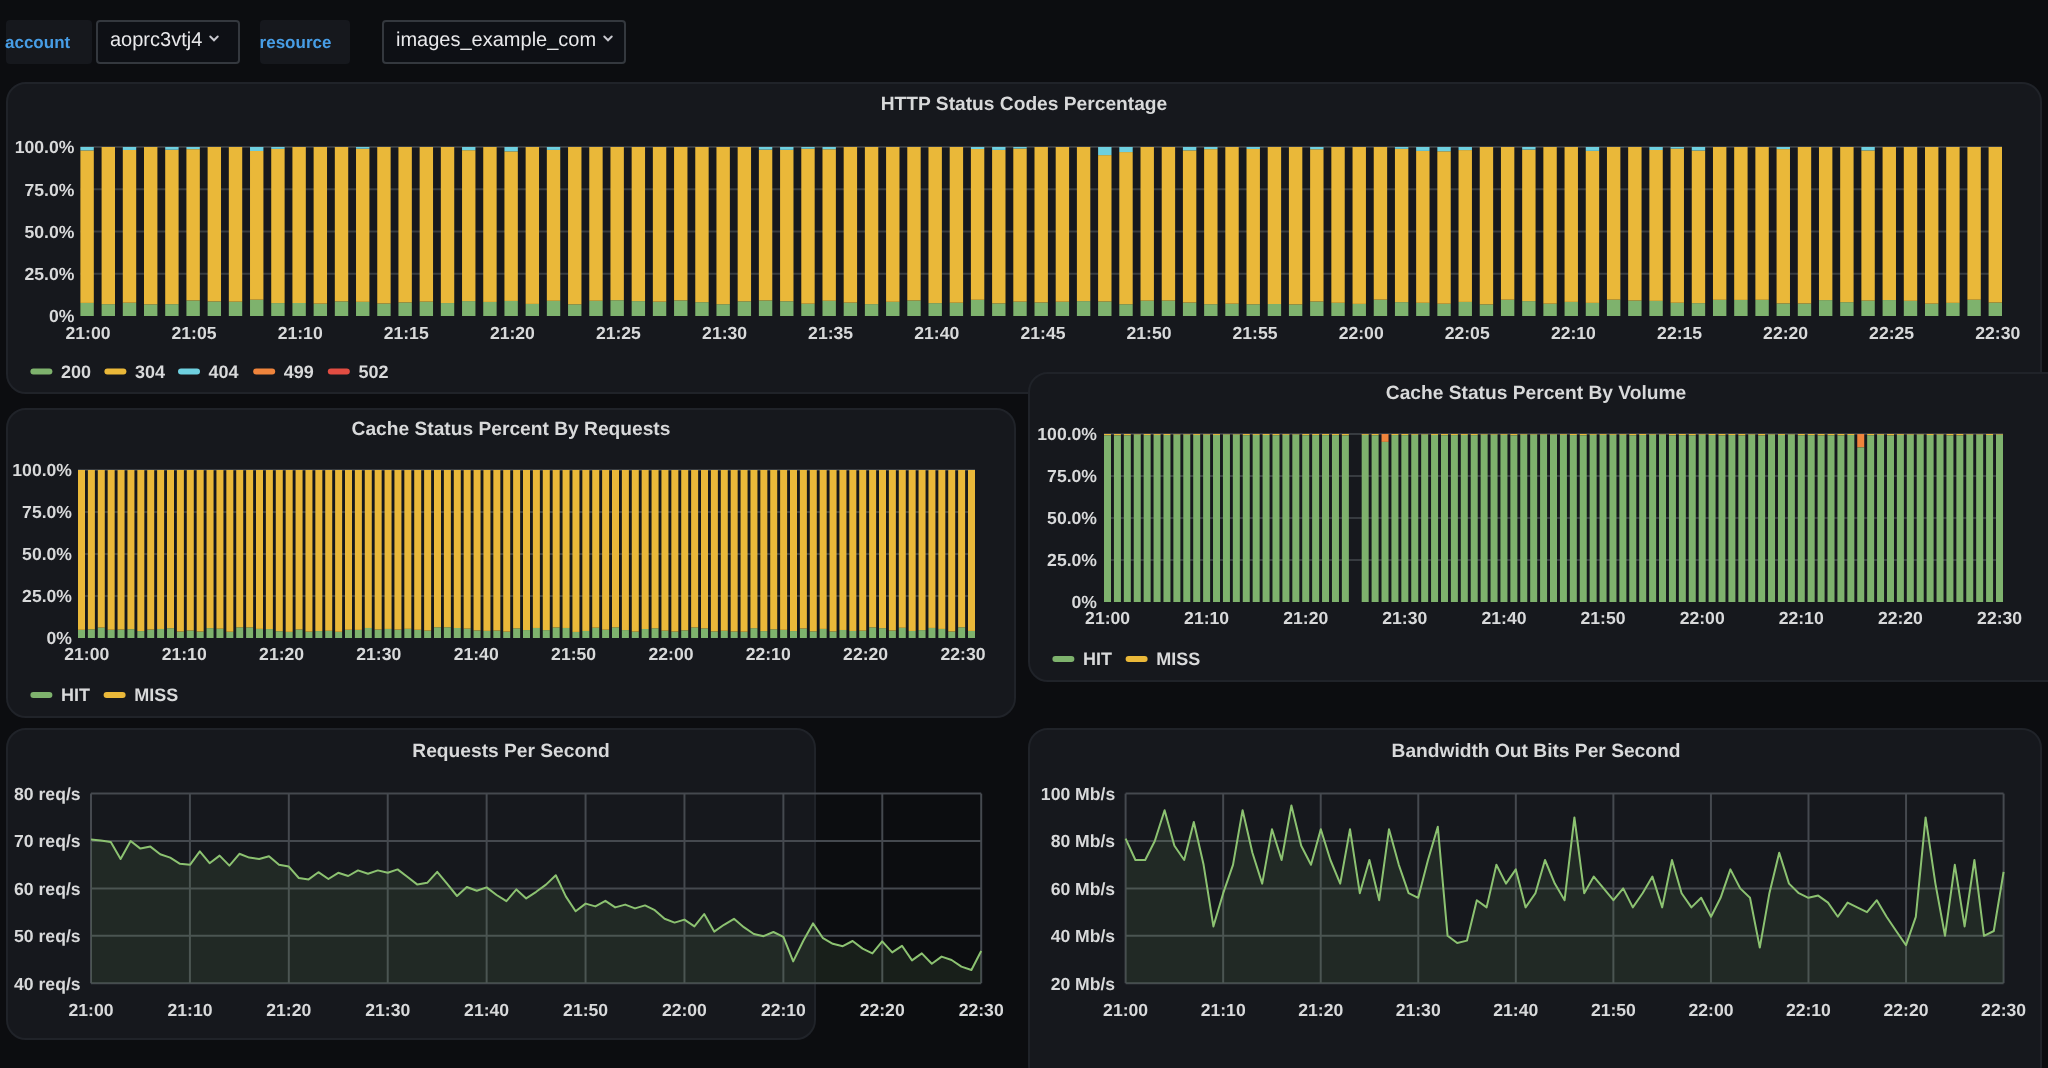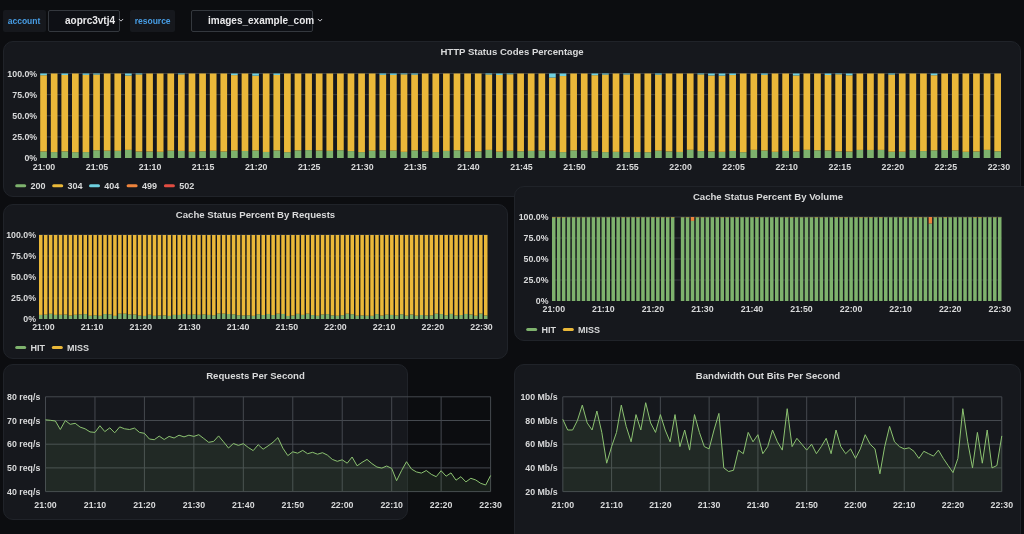--- a/index.html
+++ b/index.html
@@ -1,17 +1,17 @@
 <!DOCTYPE html>
 <html><head><meta charset="utf-8"><style>
 html,body{margin:0;padding:0;width:1024px;height:534px;background:#0c0d10;overflow:hidden;font-family:"Liberation Sans",sans-serif}
 .panel{position:absolute;background:#16181d;border:1px solid #202329;border-radius:10px}
 .panel svg{position:absolute;left:-1px;top:-1px}
-.lbl{position:absolute;height:22px;top:10px;background:#16181d;border-radius:2px;color:#479de5;font-size:8.5px;font-weight:700;line-height:22px;text-align:center}
-.dd{position:absolute;height:22px;top:10px;background:#0e1015;border:1px solid #34383e;border-radius:2px;color:#e9e9eb;font-size:10px;font-weight:700;line-height:20px;padding-left:16px;white-space:nowrap}
+.lbl{position:absolute;height:22px;top:10px;background:#16181d;border-radius:2px;color:#479de5;font-size:8.5px;font-weight:700;line-height:22px;text-align:left}
+.dd{position:absolute;height:22px;top:10px;background:#0e1015;border:1px solid #34383e;border-radius:2px;color:#e9e9eb;font-size:10px;font-weight:400;line-height:20px;padding-left:6px;white-space:nowrap}
 .car{display:inline-block;margin-left:3px;width:6px;height:6px;vertical-align:1px}
 *{box-sizing:border-box}
 </style></head><body>
 <div class="lbl" style="left:2.5px;width:43px">account</div>
 <div class="dd" style="left:48px;width:71.5px">aoprc3vtj4<svg class="car" viewBox="0 0 8 8">
       <path d="M1.5 3 L4 5.5 L6.5 3" fill="none" stroke="#c9c9cf" stroke-width="1.3" stroke-linecap="round"></path>
     </svg></div>
 <div class="lbl" style="left:129.8px;width:45.7px">resource</div>
 <div class="dd" style="left:191px;width:121.5px">images_example_com<svg class="car" viewBox="0 0 8 8">
       <path d="M1.5 3 L4 5.5 L6.5 3" fill="none" stroke="#c9c9cf" stroke-width="1.3" stroke-linecap="round"></path>

